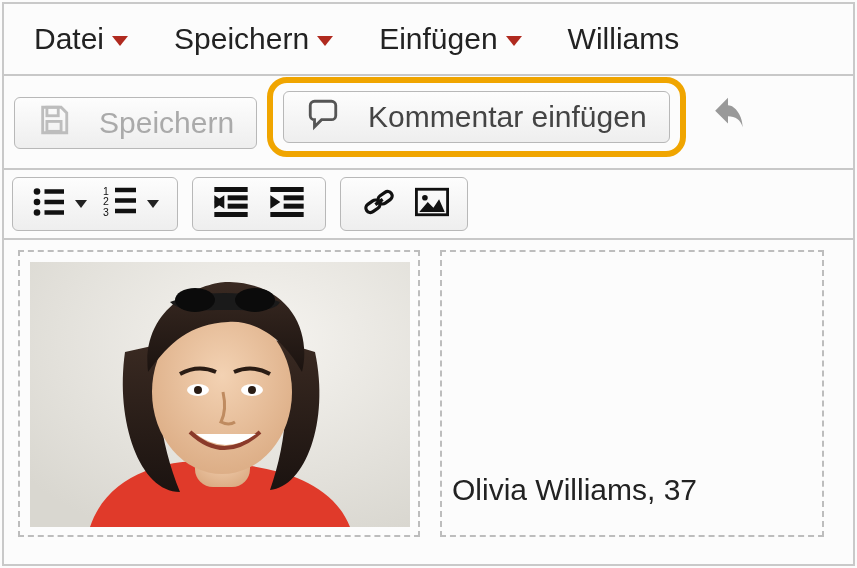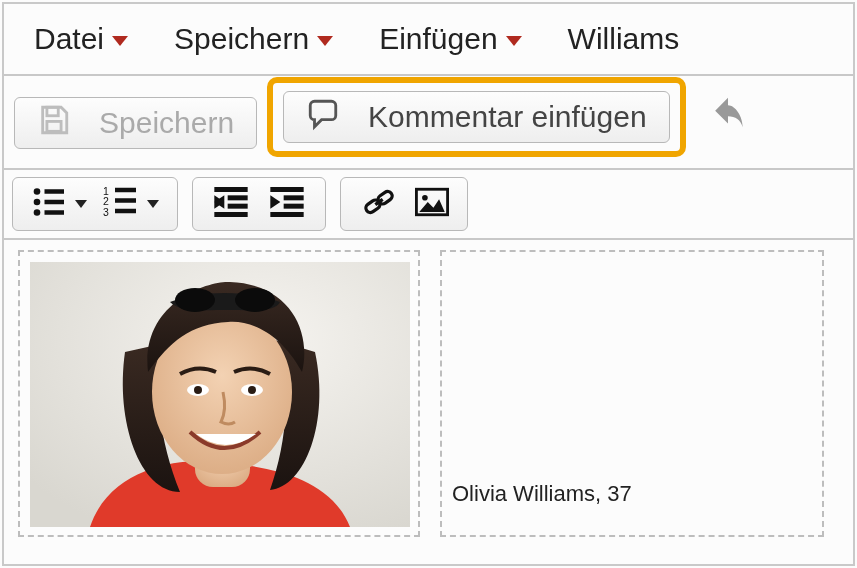--- a/index.html
+++ b/index.html
@@ -58,21 +58,21 @@
     color: #444;
     background: linear-gradient(#fdfdfd, #eeeeee);
     border: 1px solid #b8b8b8;
     border-radius: 6px;
     cursor: pointer;
     margin-top: 10px;
   }
   .btn.disabled { color: #aaaaaa; cursor: default; }
   .highlight-wrap {
     border: 6px solid #f0a500;
-    border-radius: 10px;
+    border-radius: 20px;
     padding: 8px 10px;
     margin-top: -2px;
   }
   .highlight-wrap .btn { margin-top: 0; }
   .undo-btn {
     margin-top: 10px;
     color: #999;
     font-size: 50px;
     padding: 0 10px;
   }
@@ -118,21 +118,21 @@
   .cell {
     border: 2px dashed #bdbdbd;
     padding: 10px;
   }
   .cell-photo { width: 402px; height: 287px; }
   .cell-text { width: 384px; height: 287px; position: relative; }
   .person-name {
     position: absolute;
     left: 10px;
     bottom: 28px;
-    font-size: 22px;
+    font-size: 30px;
     color: #222;
   }
 
   
   .photo-svg { width: 380px; height: 265px; display: block; }
 
   
   .ic-save svg, .ic-comment svg { width: 34px; height: 34px; }
   .ic-undo svg { width: 44px; height: 44px; }
   .ic-list svg { width: 36px; height: 36px; }

